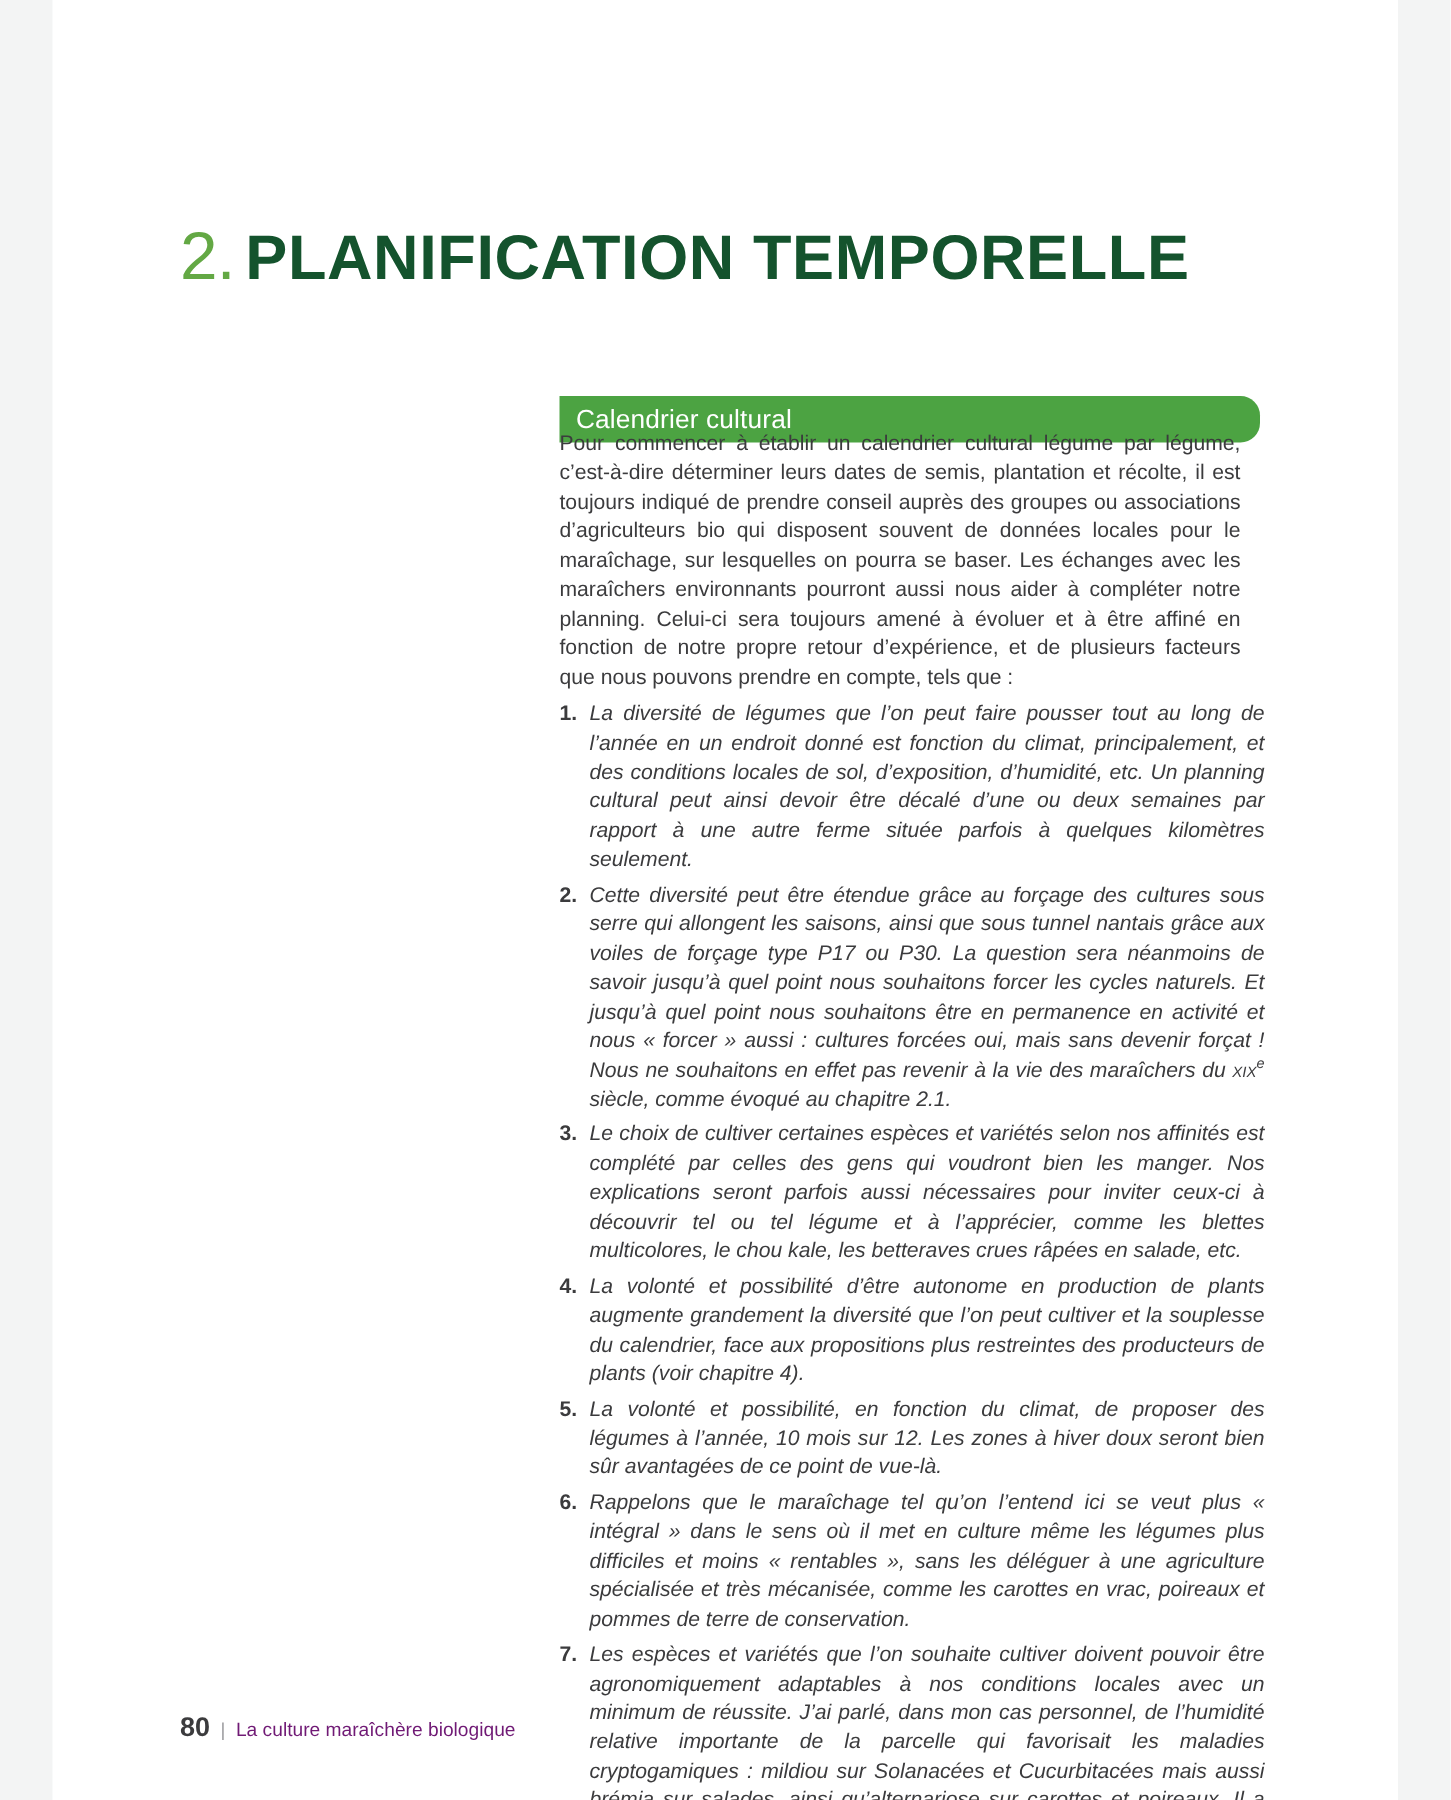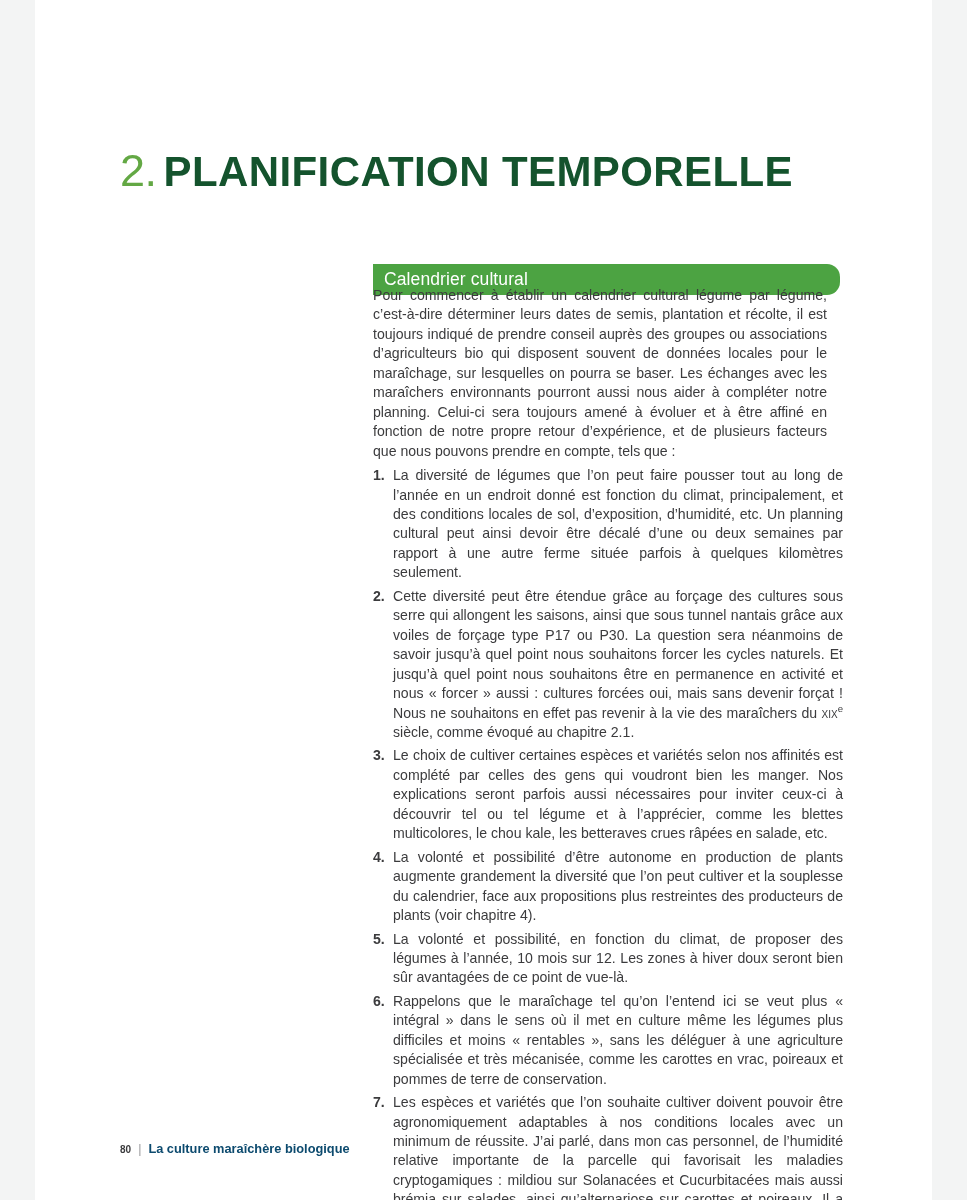--- a/index.html
+++ b/index.html
@@ -98,21 +98,21 @@
   }
   .ordered-list li:last-child { margin-bottom: 0; }
   .li-marker {
     position: absolute;
     left: 0;
     top: 0;
     font-weight: bold;
     color: #3b3b3d;
     font-size: 14.1px;
   }
-  .li-text { display: block; }
+  .li-text { display: block; font-style: italic; }
 
   .smallcaps {
     font-variant: small-caps;
     text-transform: lowercase;
   }
   sup.ordinal {
     font-size: 0.68em;
     vertical-align: super;
     line-height: 0;
   }
@@ -121,32 +121,32 @@
   .footer {
     position: absolute;
     left: 85px;
     top: 1141px;
     display: flex;
     align-items: baseline;
     gap: 7px;
     color: #58585b;
   }
   .footer-page-number {
-    font-size: 10px;
+    font-size: 18px;
     font-weight: bold;
     color: #3b3b3d;
   }
   .footer-sep {
     font-size: 12.5px;
     color: #9b9b9e;
   }
   .footer-book-title {
     font-size: 12.8px;
-    font-weight: 700;
-    color: #0c4a6e;
+    font-weight: 400;
+    color: #701a75;
   }
 </style>
 </head>
 <body>
 
 <div class="page">
 
   <div class="chapter-title">
     <span class="chapter-num">2.</span><span class="chapter-name">PLANIFICATION TEMPORELLE</span>
   </div>

